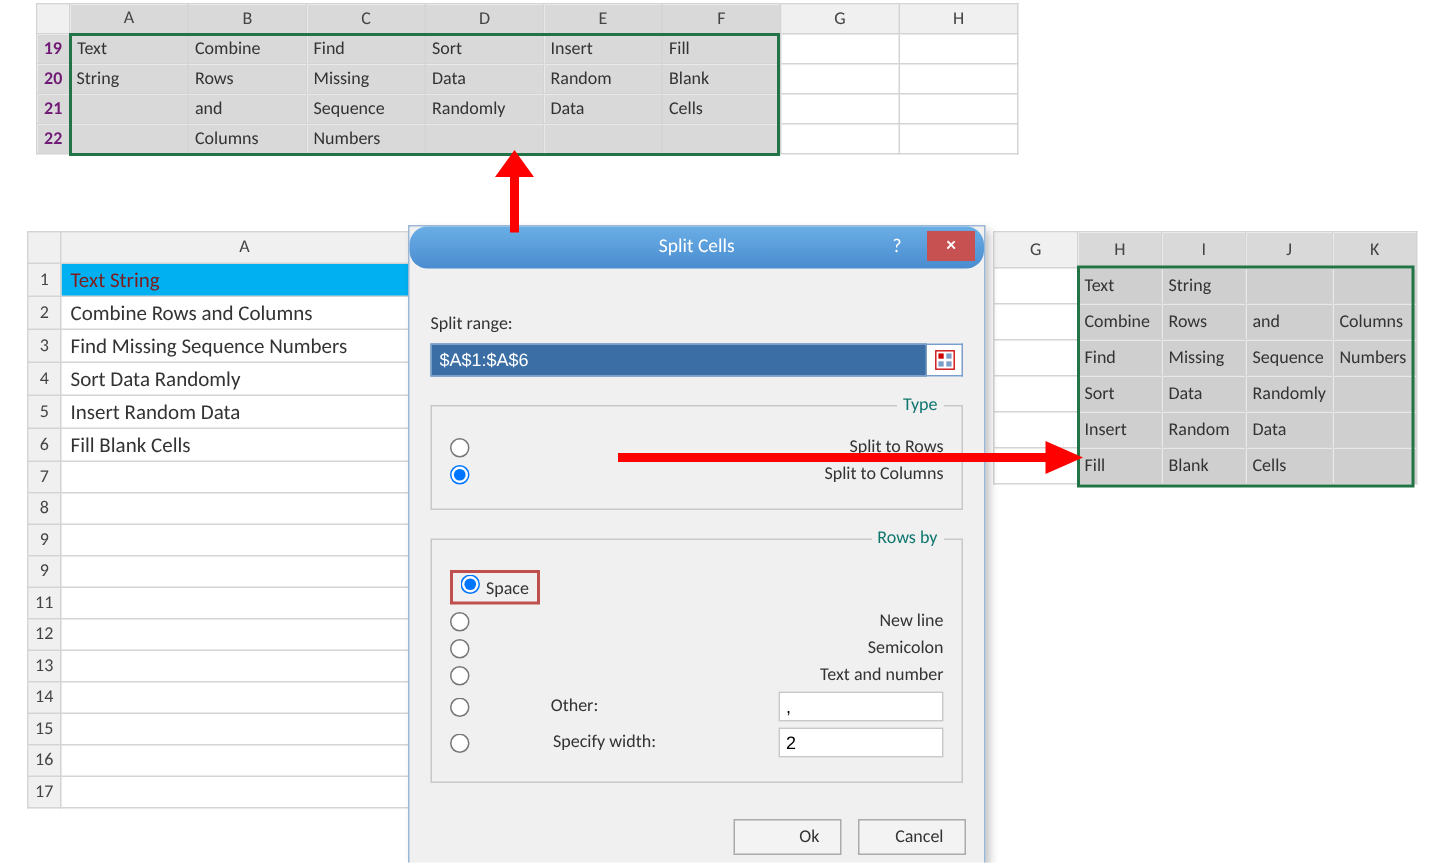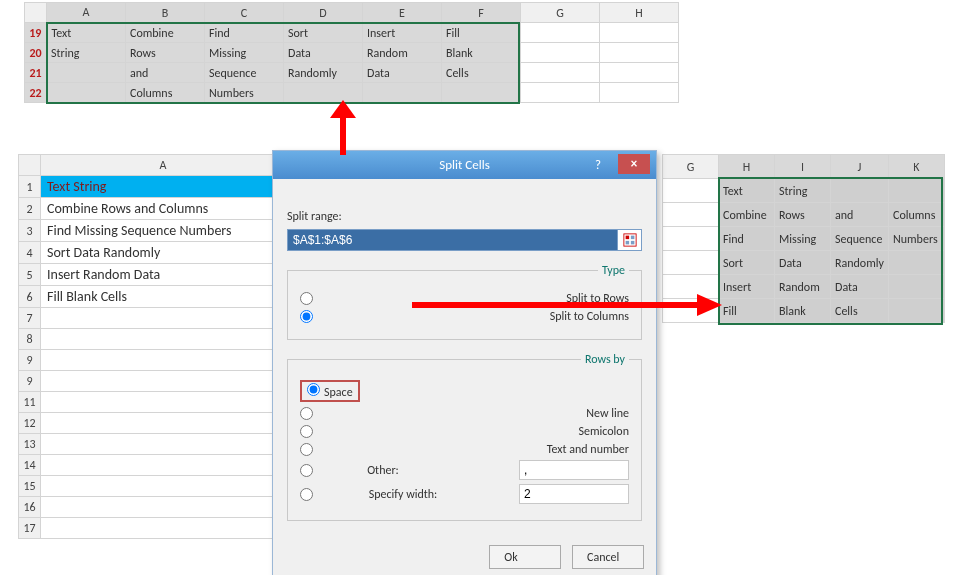--- a/index.html
+++ b/index.html
@@ -28,21 +28,21 @@
     font-weight: normal;
   }
   .grid th {
     background: #f0f0f0;
     text-align: center;
     color: #444;
   }
   .grid th.rowhdr { width: 22px; text-align:center;}
   .grid .sel { background: #d9d9d9; }
   .grid .hdrsel { background: #d9d9d9; }
-  .grid .rowhdr.hdrsel { color:#b91c1c; font-weight:bold;}
+  .grid .rowhdr.hdrsel { color:#701a75; font-weight:bold;}
   .corner { background:#f0f0f0; width:22px;}
   .selborder { outline: 2px solid #227447; outline-offset:-1px;}
   .titlecell {
     background: #00B0F0 !important;
     color: #7f1d1d;
     font-size: 22px;
     padding: 4px 6px;
     height: 32px;
   }
   
@@ -71,20 +71,21 @@
   }
   .dlg-title {
     background: #5b9bd5;
     background: linear-gradient(#6aaee6,#4a8ccf);
     color:#fff;
     height:28px;
     line-height:28px;
     text-align:center;
     position:relative;
     font-size:13px;
+    border-radius:12px;
   }
   .dlg-help {
     position:absolute; right:44px; top:0; width:28px; height:28px;
     color:#fff; text-align:center; line-height:28px; cursor:pointer;
   }
   .dlg-close {
     position:absolute; right:6px; top:3px; width:32px; height:20px;
     background:#c75050; color:#fff; text-align:center; line-height:20px;
     font-weight:bold; cursor:pointer;
   }
@@ -123,21 +124,21 @@
   }
   .btnrow { text-align:right; padding:10px 12px 12px;}
   .btn {
     display:inline-block;
     min-width:72px;
     padding:4px 14px;
     background:#f3f3f3;
     border:1px solid #aaa;
     margin-left:8px;
     cursor:pointer;
-    text-align:left;
+    text-align:right;
   }
   
   .arrow { position:absolute; pointer-events:none;}
 </style>
 </head>
 <body>
 
 <table id="grid-top" class="grid">
   <tbody>
       <tr>

